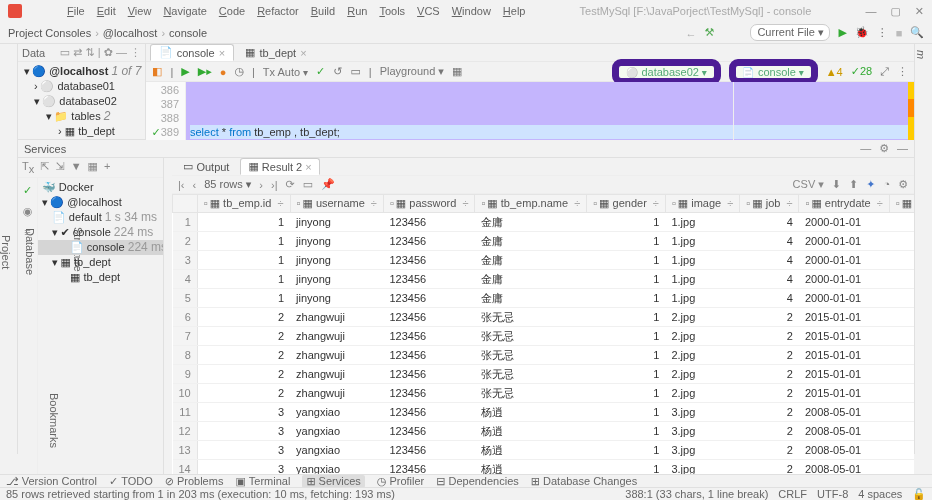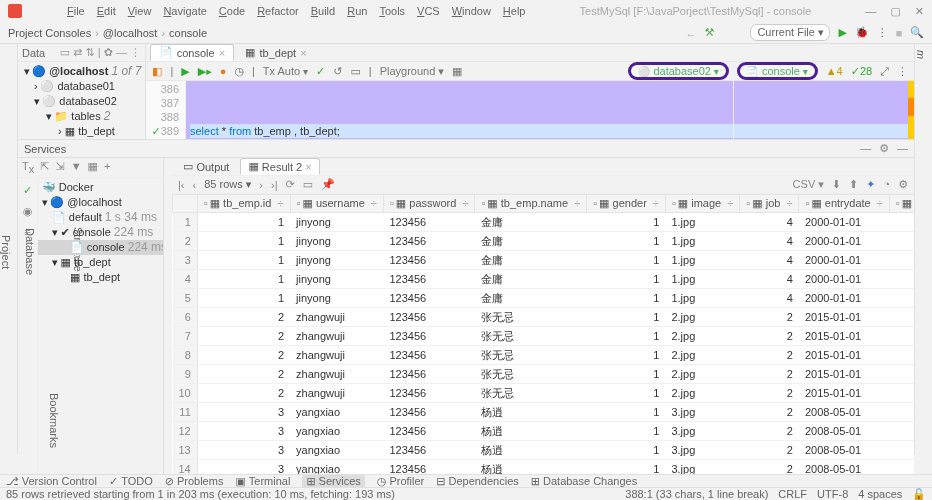--- a/index.html
+++ b/index.html
@@ -32,21 +32,21 @@
 .editorpanel { flex: 1; display: flex; flex-direction: column; }
 .editortabs { height: 18px; display: flex; align-items: center; border-bottom: 1px solid #e8e8e8; padding-left: 4px; gap: 2px; }
 .tab { padding: 1px 8px; border: 1px solid transparent; color: #555; display: flex; align-items: center; gap: 4px; }
 .tab.active { border: 1px solid #ccc; border-bottom: 1px solid #fff; background: #fff; border-radius: 3px 3px 0 0; }
 .tab .close { color: #aaa; }
 .editortoolbar { height: 20px; display: flex; align-items: center; gap: 8px; padding: 0 6px; color: #777; border-bottom: 1px solid #e8e8e8; }
 .editortoolbar .play { color: #3a3; }
 .editortoolbar .orange { color: #e67e22; }
 .editortoolbar .txauto { font-size: 10px; color: #777; }
 .editortoolbar .right { margin-left: auto; display: flex; gap: 8px; align-items: center; }
-.pill { border: 3px solid #4c1d95; border-radius: 9px; padding: 0 7px; font-size: 10px; background: #f4faf0; color: #5a7; text-align: center; }
+.pill { border: 7px solid #4c1d95; border-radius: 9px; padding: 0 7px; font-size: 10px; background: #f4faf0; color: #5a7; text-align: center; }
 .editorbody { flex: 1; display: flex; background: #c4b5fd; font-family: Consolas, monospace; }
 .gutter { width: 40px; text-align: right; color: #aaa; padding: 1px 6px 1px 0; border-right: 1px solid #eee; background: #fafafa; font-size: 10.5px; line-height: 14px; }
 .gutter .ck { color: #3a3; display: inline-block; width: 10px; }
 .codelines { flex: 1; padding: 1px 4px; font-size: 11px; line-height: 14px; position: relative; }
 .codelines .hl { background: #cfe3ff; display: inline-block; width: 100%; }
 .codelines .kw { color: #07c; }
 .codelines .border-right-orange { position: absolute; right: 0; top: 0; bottom: 0; width: 6px; background: linear-gradient(#fc0, #fc0 30%, #f80 30%, #f80 60%, #fc0 60%); }
 .codelines .vline { position: absolute; right: 180px; top: 0; bottom: 0; width: 1px; background: #eee; }
 .servicesbar { height: 18px; border-bottom: 1px solid #e0e0e0; display: flex; align-items: center; padding: 0 6px; color: #555; }
 .servicesbar .tools { margin-left: auto; display: flex; gap: 8px; color: #888; }

